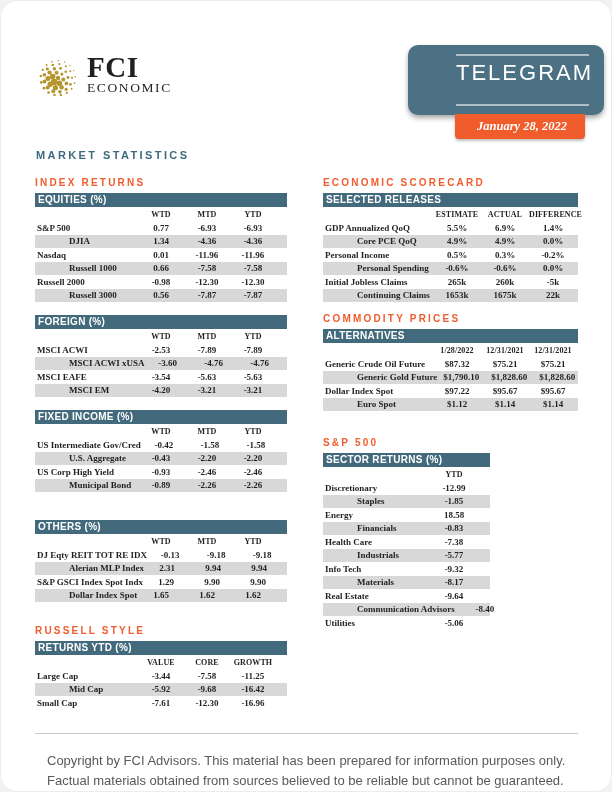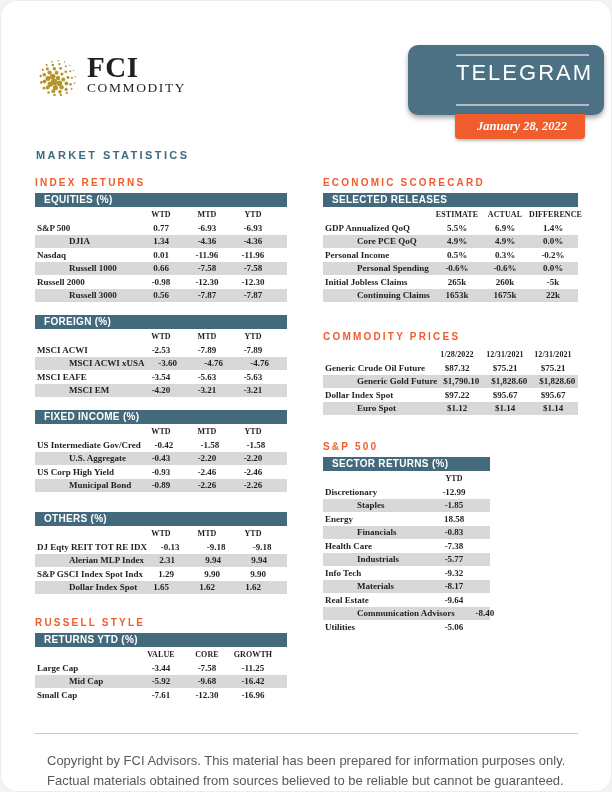--- a/index.html
+++ b/index.html
@@ -42,28 +42,28 @@
   }
   
   .col{position:absolute; top:176px;}
   .col.left{left:35px; width:252px;}
   .col.right{left:323px; width:255px;}
   .sec-title{
     font-family:"Liberation Sans",sans-serif; font-weight:bold; font-size:10px;
     letter-spacing:2.2px; color:var(--orange,#f15c2c); height:13px; line-height:13px;
     margin-bottom:4px; white-space:nowrap;
   }
-  .mt1{margin-top:13px;} .mt2{margin-top:20px;} .mt3{margin-top:22px;} .mt4{margin-top:28px;} .mt5{margin-top:25px;}
+  .mt1{margin-top:13px;} .mt2{margin-top:28px;} .mt3{margin-top:22px;} .mt4{margin-top:10px;} .mt5{margin-top:25px;}
   
   .table{width:100%;}
   .table.w-narrow{width:167px;}
   .bar{
     height:14px; line-height:14px; background:var(--teal,#426a7c); color:#fff;
     font-family:"Liberation Sans",sans-serif; font-weight:bold; font-size:10px;
-    letter-spacing:.3px; padding-left:9px; box-sizing:border-box; white-space:nowrap;
+    letter-spacing:.3px; padding-left:3px; box-sizing:border-box; white-space:nowrap;
   }
   .t-hrow,.t-row{display:flex; align-items:center;}
   .t-hrow{height:14px; font-weight:bold; font-size:8.5px; color:#231f20;}
   .t-row{height:13.5px; font-size:9px; font-weight:bold; color:#231f20;}
   .t-row.striped{background:var(--stripe,#d8d8d8);padding-left:32px;}
   .t-label{flex:1 1 auto; padding-left:2px; white-space:nowrap; overflow:visible;}
   .t-num{flex:0 0 auto; text-align:center; white-space:nowrap;}
   .t-colhead{font-size:8px; letter-spacing:.1px;}
   .t-left3 .t-num{width:46px;} .t-left3 .t-spacer{flex:0 0 11px;}
   .t-right3 .t-num{width:48px;} .t-right3 .t-spacer{flex:0 0 1px;}
@@ -126,21 +126,21 @@
         <circle cx="10.58" cy="35.51" r="1.34" fill="var(--gold, #b5952e)"></circle>
         <circle cx="5.98" cy="31.13" r="1.35" fill="var(--gold, #b5952e)"></circle>
         <circle cx="3.26" cy="25.38" r="1.30" fill="var(--gold, #b5952e)"></circle>
         <circle cx="2.81" cy="19.04" r="1.22" fill="var(--gold, #b5952e)"></circle>
         <circle cx="4.68" cy="12.96" r="1.11" fill="var(--gold, #b5952e)"></circle>
         <circle cx="8.62" cy="7.97" r="0.98" fill="var(--gold, #b5952e)"></circle>
         <circle cx="14.09" cy="4.74" r="0.85" fill="var(--gold, #b5952e)"></circle>
       </svg>
     <div class="logo-text">
       <div class="logo-fci">FCI</div>
-      <div class="logo-adv">COMMODITY</div>
+      <div class="logo-adv">ECONOMIC</div>
     </div>
   </div>
 
   <div class="badge">
     <div class="badge-inner">
       <div class="badge-rule"></div>
       <div class="badge-title">TELEGRAM</div>
       <div class="badge-rule"></div>
     </div>
   </div>
@@ -422,20 +422,21 @@
             <div class="t-num">1675k</div>
             <div class="t-num">22k</div>
             <div class="t-spacer"></div>
           </div>
         </div>
     </div>
 
     <div class="sec-title mt4">COMMODITY PRICES</div>
 
     <div class="table t-right3">
+      <div class="bar">ALTERNATIVES</div>
       <div class="t-body">
           <div class="t-hrow">
             <div class="t-label"></div>
             <div class="t-num t-colhead">1/28/2022</div>
             <div class="t-num t-colhead">12/31/2021</div>
             <div class="t-num t-colhead">12/31/2021</div>
             <div class="t-spacer"></div>
           </div>
           <div class="t-row">
             <div class="t-label">Generic Crude Oil Future</div>

